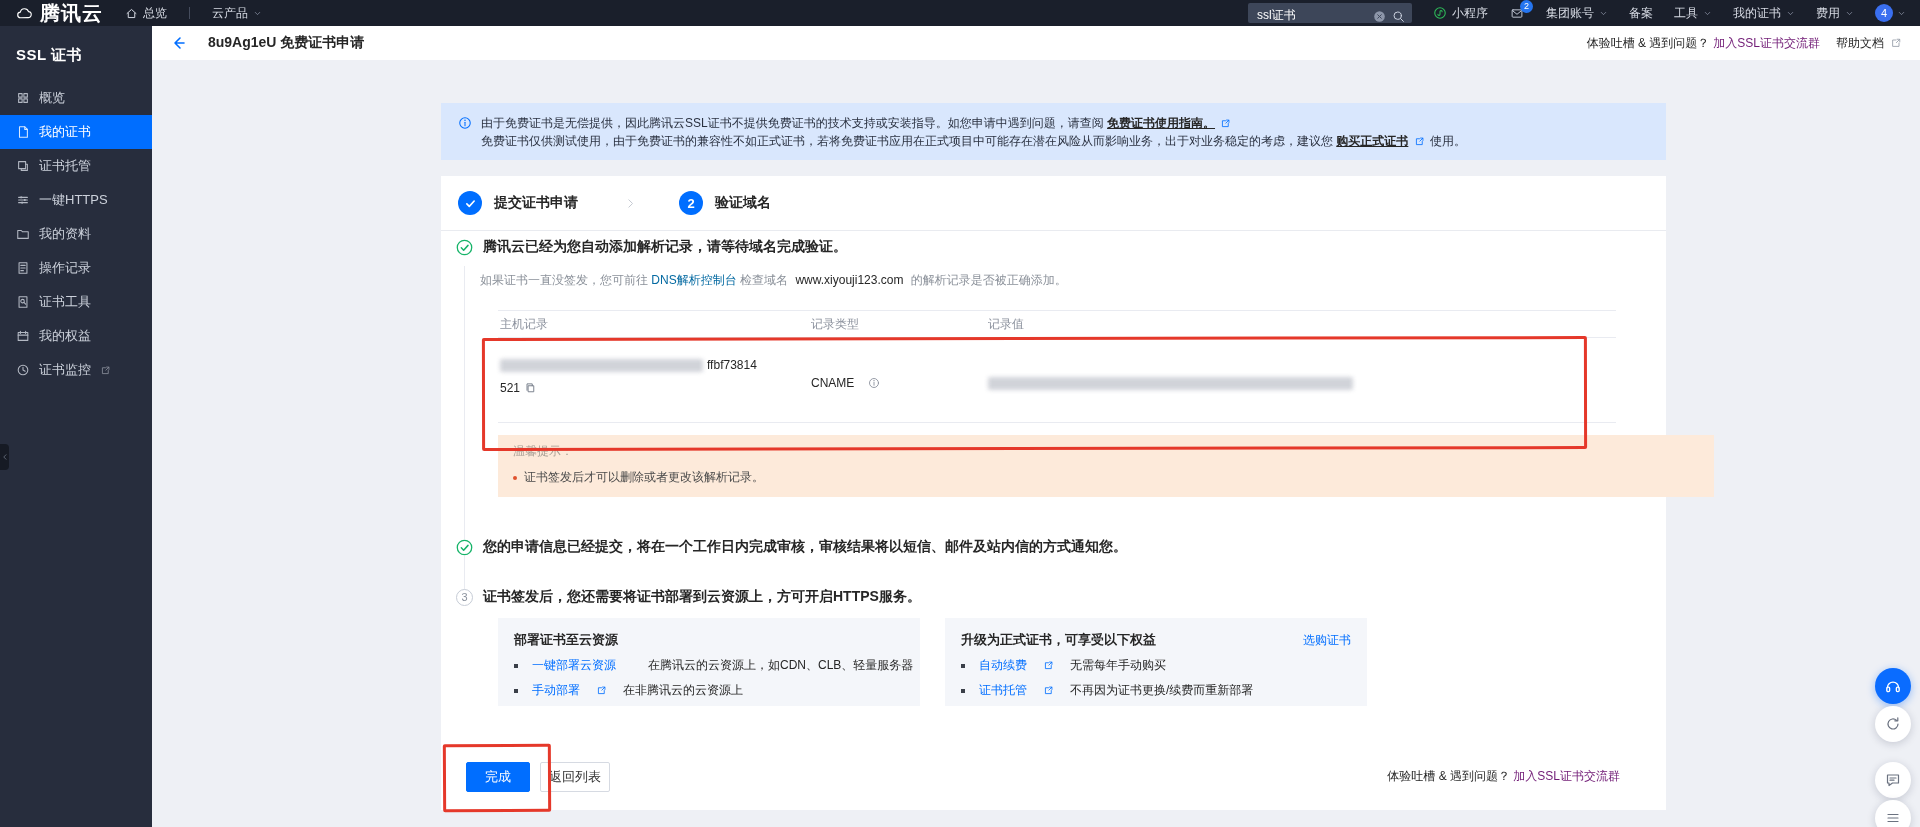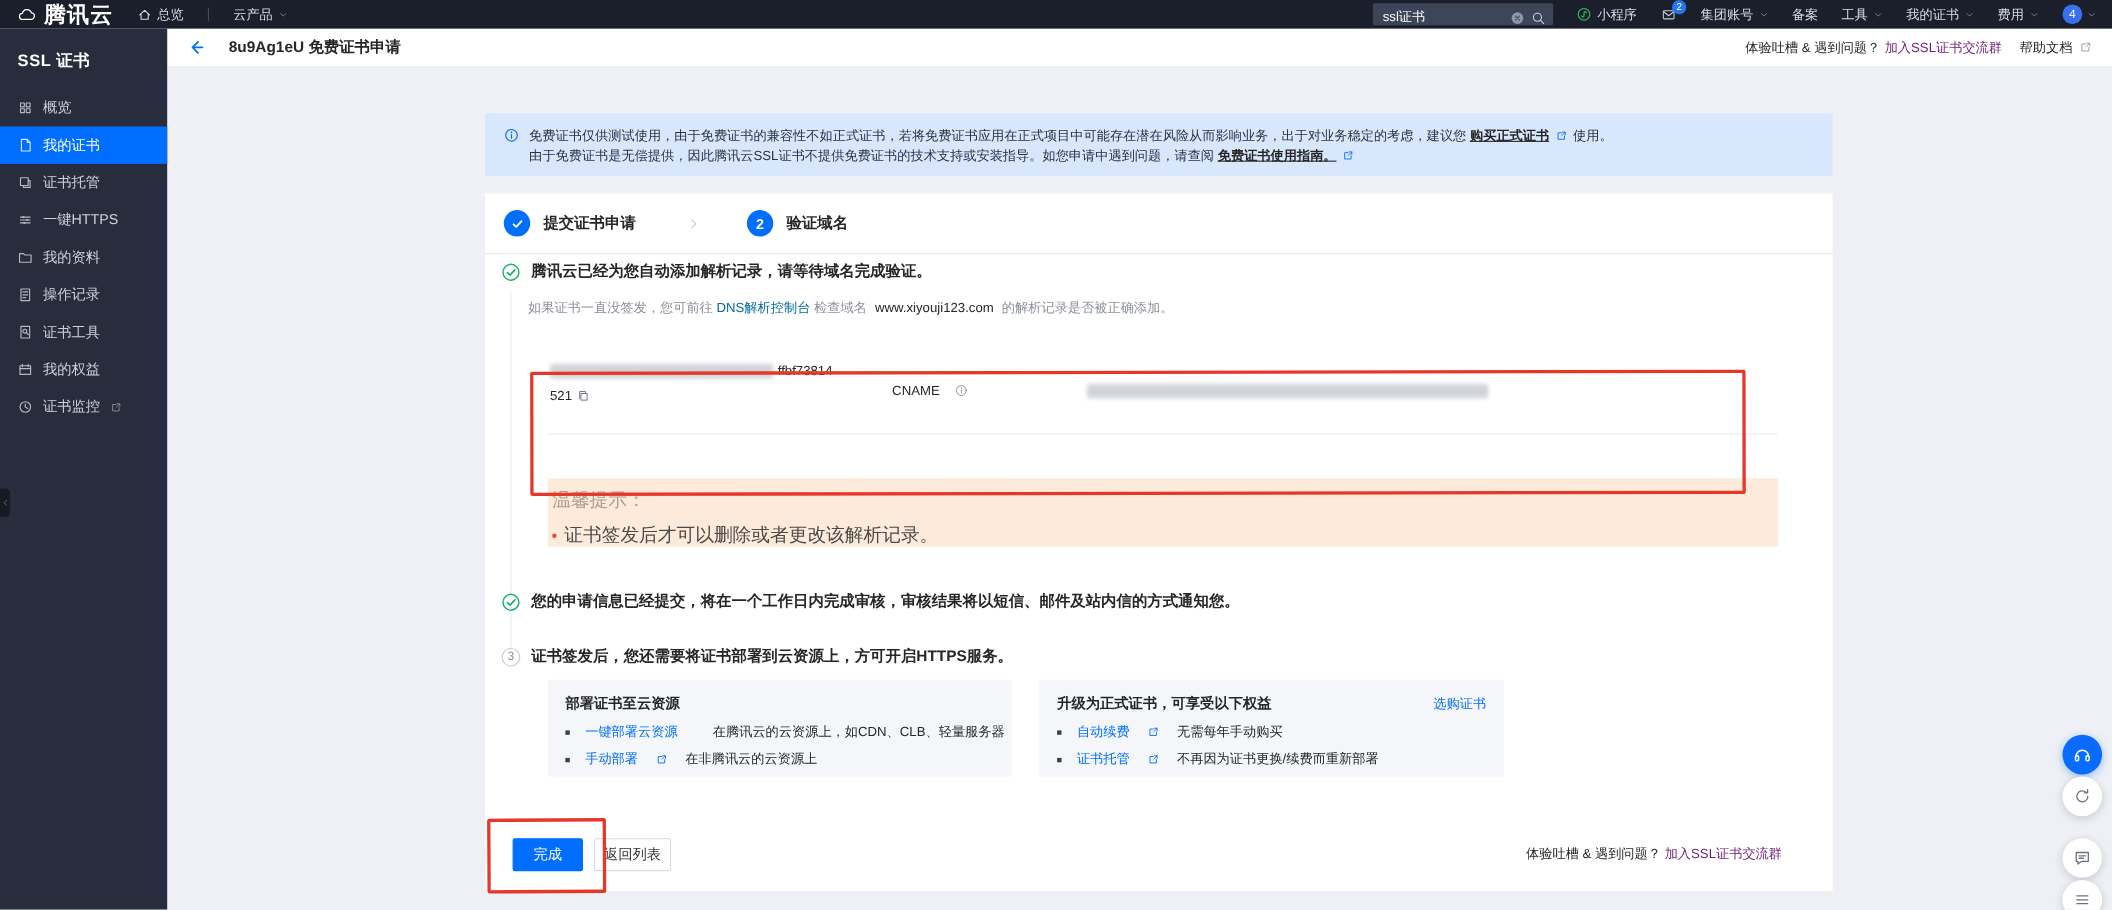--- a/index.html
+++ b/index.html
@@ -79,22 +79,22 @@
   .c1{width:313px;flex:none;padding-left:2px;box-sizing:border-box;}
   .c2{width:177px;flex:none;}
   .c3{flex:1;}
   .row-l1{margin-top:20px;display:flex;align-items:center;}
   .row-l2{margin-top:9px;display:flex;align-items:center;gap:4px;color:#262626;}
   .blur-bar{height:13px;background:#c9ccd3;border-radius:2px;filter:blur(2px);opacity:.85;}
   .copy-ic{color:#6e7683;cursor:pointer;display:flex;}
   .cname{margin-top:38px;display:flex;align-items:center;gap:14px;color:#262626;}
   .info-ic{color:#8b919d;display:flex;cursor:pointer;}
 
-  .notice{position:absolute;left:57px;top:259px;width:1118px;height:62px;background:#fdeada;box-sizing:border-box;
-    padding:8px 4px;font-size:17px;}
+  .notice{position:absolute;left:57px;top:259px;width:1216px;height:62px;background:#fdeada;box-sizing:border-box;
+    padding:8px 15px;font-size:12px;}
   .notice-title{color:#a89f95;}
   .notice-item{margin-top:9px;color:#4a4a4a;display:flex;align-items:center;gap:7px;white-space:nowrap;}
   .dot{width:4px;height:4px;border-radius:50%;background:#e0522e;flex:none;}
 
   .num-circle{width:17px;height:17px;border-radius:50%;background:#fff;border:1px solid #c6ccd6;color:#8a919d;
     font-size:11px;display:flex;align-items:center;justify-content:center;flex:none;z-index:2;box-sizing:border-box;}
 
   .panels{position:absolute;left:57px;top:442px;display:flex;gap:25px;}
   .panel{width:422px;height:88px;background:#f4f6fa;box-sizing:border-box;padding:13px 16px;font-size:12px;}
   .panel-title-row{display:flex;align-items:center;}
@@ -398,33 +398,33 @@
     </span>
   </div>
 
   <div class="content">
 
     <div class="banner">
       <svg class="ic banner-ico" width="14" height="14">
           <use href="#i-info"></use>
         </svg>
       <div class="banner-text">
+        <span>由于免费证书是无偿提供，因此腾讯云SSL证书不提供免费证书的技术支持或安装指导。如您申请中遇到问题，请查阅</span>
+        <span class="banner-link">免费证书使用指南。</span>
+        <svg class="ic ext" width="11" height="11">
+            <use href="#i-ext"></use>
+          </svg>
+      </div>
+      <div class="banner-text">
         <span>免费证书仅供测试使用，由于免费证书的兼容性不如正式证书，若将免费证书应用在正式项目中可能存在潜在风险从而影响业务，出于对业务稳定的考虑，建议您</span>
         <span class="banner-link">购买正式证书</span>
         <svg class="ic ext" width="11" height="11">
             <use href="#i-ext"></use>
           </svg>
         <span>使用。</span>
-      </div>
-      <div class="banner-text">
-        <span>由于免费证书是无偿提供，因此腾讯云SSL证书不提供免费证书的技术支持或安装指导。如您申请中遇到问题，请查阅</span>
-        <span class="banner-link">免费证书使用指南。</span>
-        <svg class="ic ext" width="11" height="11">
-            <use href="#i-ext"></use>
-          </svg>
       </div>
     </div>
 
     <div class="card">
 
       <div class="steps">
         <span class="step-circle">
           <svg class="ic" width="13" height="13">
               <use href="#i-check"></use>
             </svg>
@@ -451,20 +451,25 @@
       </div>
       <div class="sub-line">
         <span>如果证书一直没签发，您可前往</span>
         <span class="blue-link">DNS解析控制台</span>
         <span>检查域名</span>
         <span class="dm">www.xiyouji123.com</span>
         <span>的解析记录是否被正确添加。</span>
       </div>
 
       <div class="tbl">
+        <div class="tbl-head">
+          <span class="c1">主机记录</span>
+          <span class="c2">记录类型</span>
+          <span class="c3">记录值</span>
+        </div>
         <div class="tbl-row">
           <div class="c1">
             <div class="row-l1">
               <span class="blur-bar" style="width:203px;margin-right:4px"></span>
               <span>ffbf73814</span>
             </div>
             <div class="row-l2">
               <span>521</span>
               <span class="copy-ic">
                 <svg class="ic" width="12" height="12">

